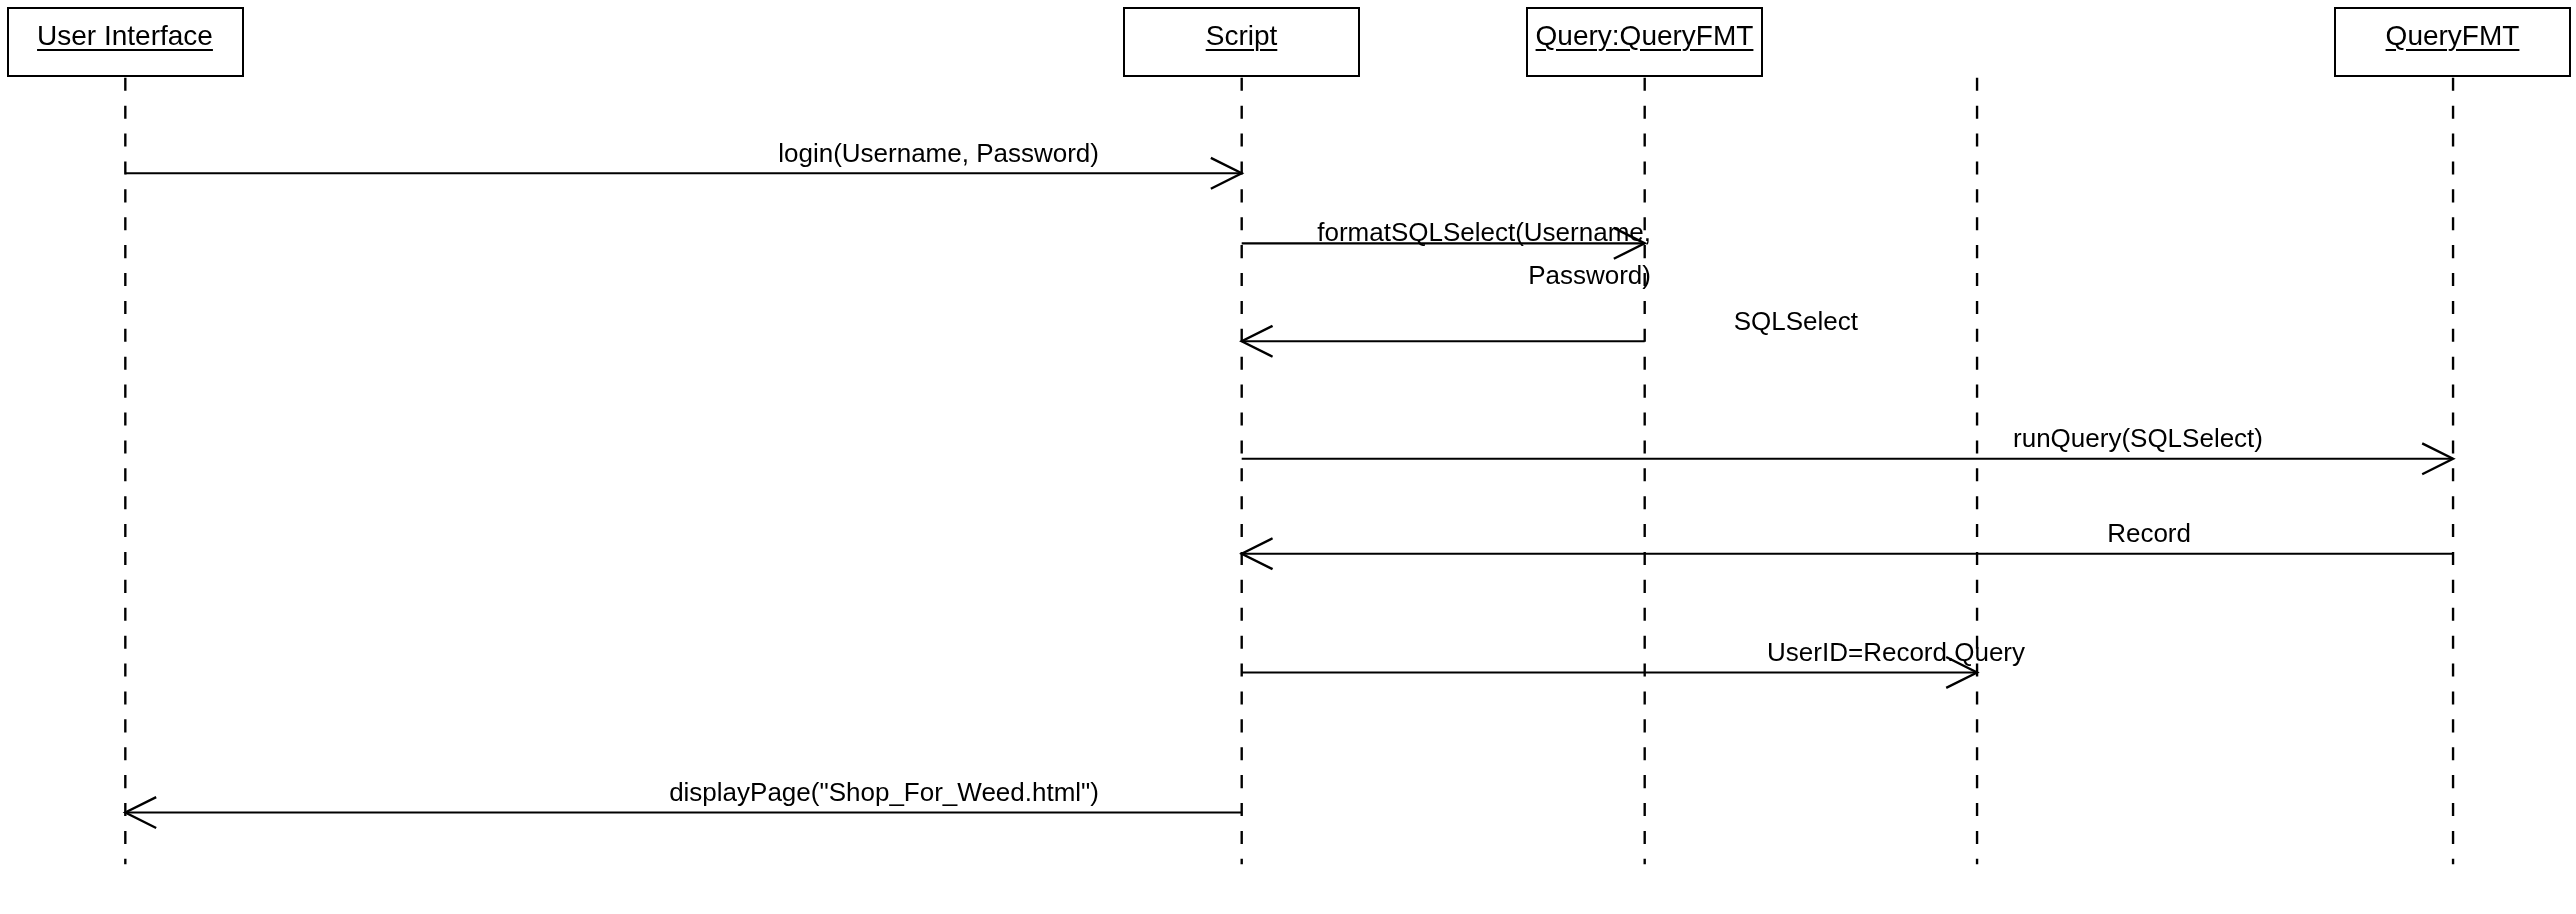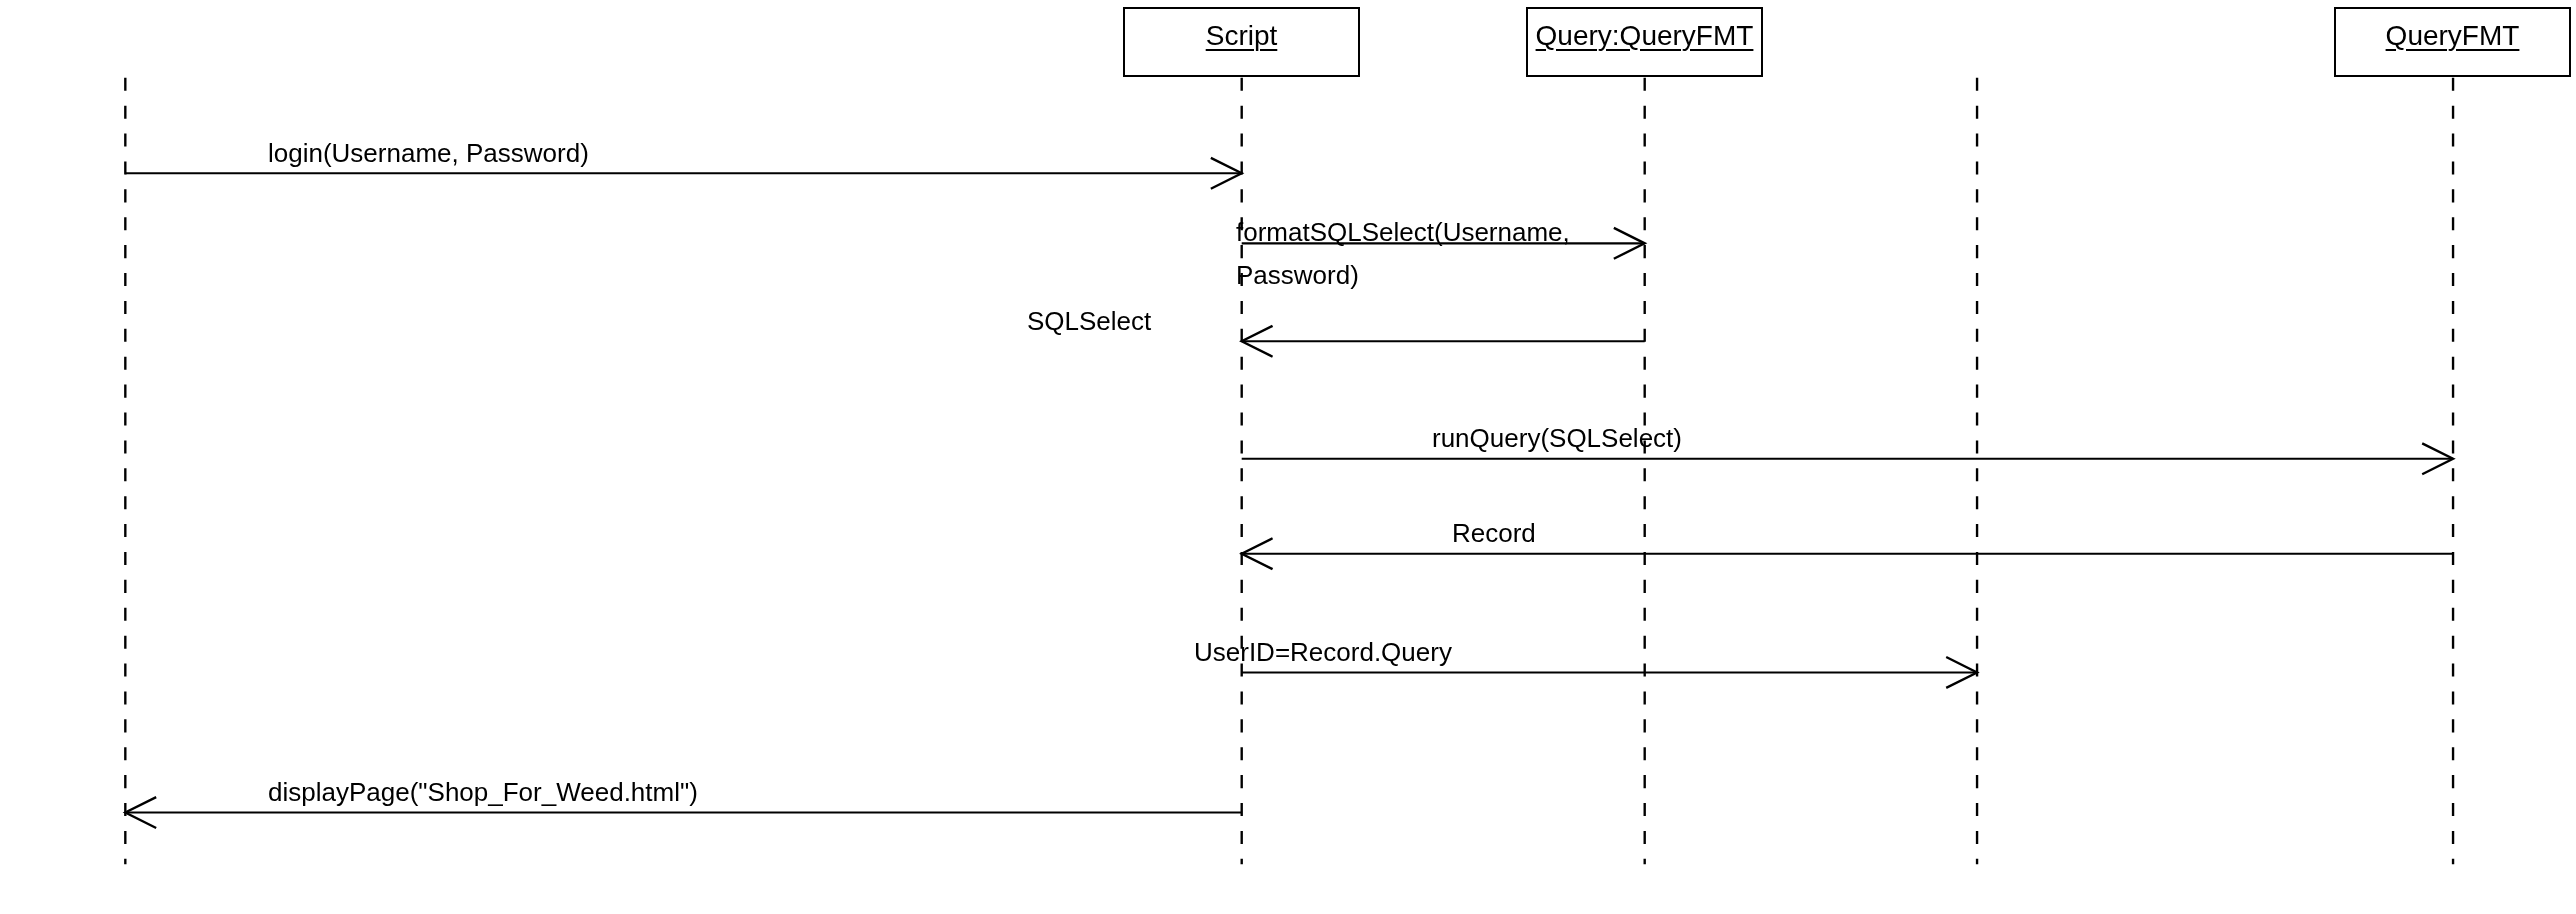--- a/index.html
+++ b/index.html
@@ -30,30 +30,33 @@
     text-decoration: underline;
     text-decoration-thickness: 2.4px;
     text-underline-offset: 4.2px;
     white-space: nowrap;
   }
   svg.layer { position: absolute; left: 0; top: 0; display: block; }
   .mlabel {
     position: absolute;
     font-size: 26px;
     line-height: 28.5px;
-    text-align: left;
+    text-align: right;
     pointer-events: none;
   }
   .mlabel.two { line-height: 43px; }
 </style>
 </head>
 <body>
 
 <div class="canvas">
 
+  <div class="pbox" style="left:6.5px">
+    <span class="ptitle">User Interface</span>
+  </div>
   <div class="pbox" style="left:1526px">
     <span class="ptitle">Query:QueryFMT</span>
   </div>
   <div class="pbox" style="left:1123px">
     <span class="ptitle">Script</span>
   </div>
   <div class="pbox" style="left:2334px">
     <span class="ptitle">QueryFMT</span>
   </div>
 
@@ -98,18 +101,18 @@
     <g>
       <line x1="2092" y1="1369" x2="211" y2="1369" stroke="#000" stroke-width="3.5"></line>
       <polyline points="263,1343 211,1369 263,1395" fill="none" stroke="#000" stroke-width="4"></polyline>
     </g>
   </svg>
 
   <div class="mlabel" style="left:268px;  top:139px;  width:831px">login(Username, Password)</div>
   <div class="mlabel two" style="left:1236px; top:211px;  width:415px">formatSQLSelect(Username, Password)</div>
   <div class="mlabel" style="left:1432px; top:424px;  width:831px">runQuery(SQLSelect)</div>
   <div class="mlabel" style="left:1027px; top:307px;  width:831px">SQLSelect</div>
-  <div class="mlabel" style="left:1452px; top:519px;  width:831px">Record</div>
+  <div class="mlabel" style="left:1360px; top:519px;  width:831px">Record</div>
   <div class="mlabel" style="left:1194px; top:638px; width:831px">UserID=Record.Query</div>
   <div class="mlabel" style="left:268px;  top:778px; width:831px">displayPage("Shop_For_Weed.html")</div>
 
 </div>
 
 
 </body></html>

